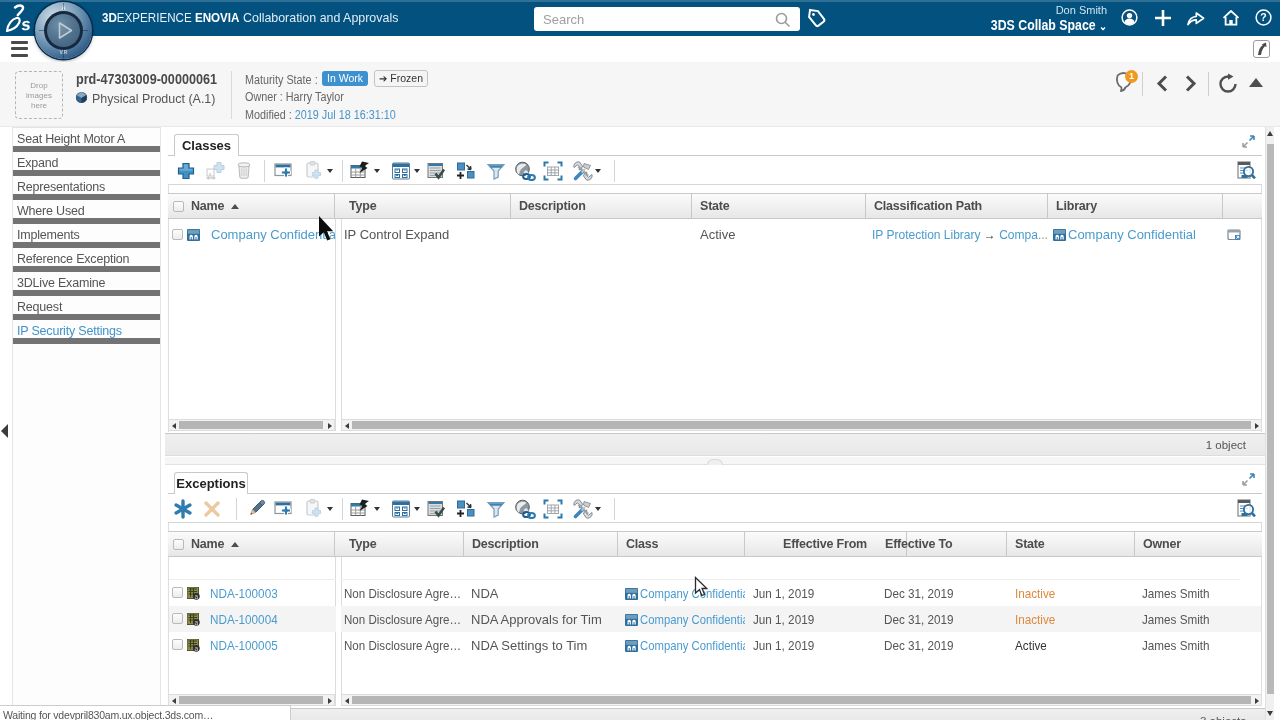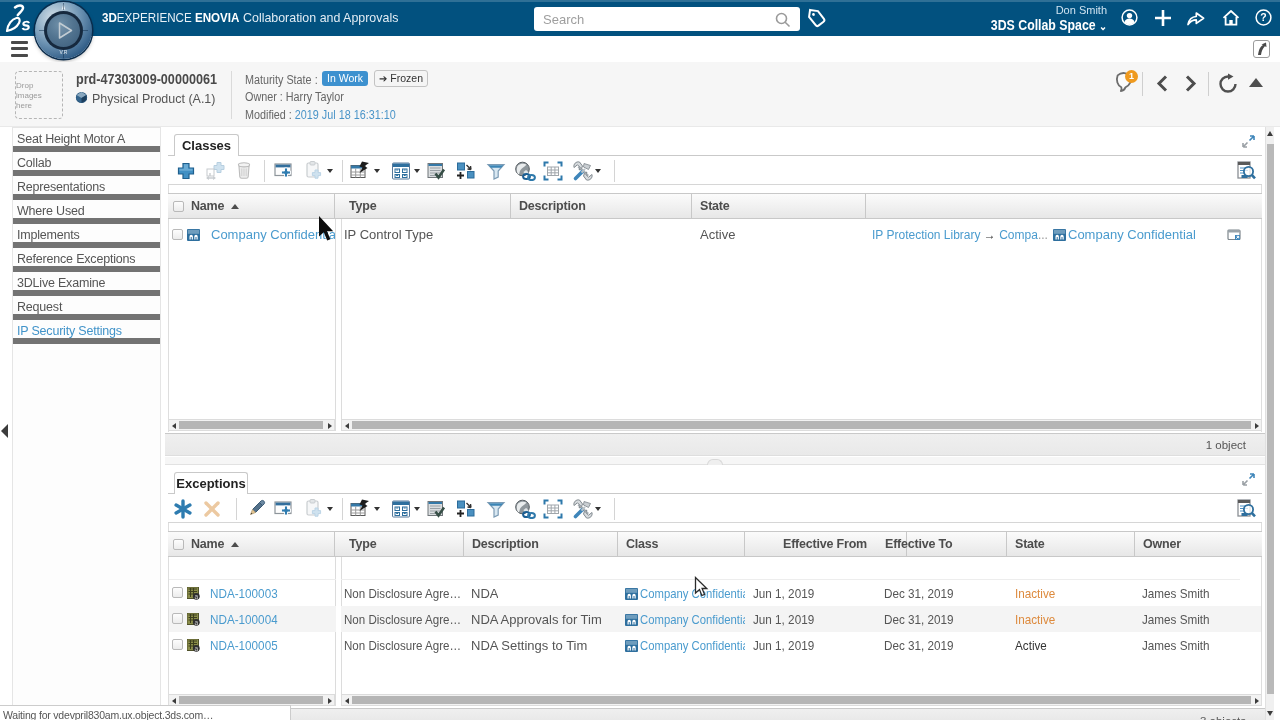--- a/index.html
+++ b/index.html
@@ -15,21 +15,21 @@
 #search{left:534px;top:7px;width:266px;height:24px;background:#fff;border-radius:3px;}
 #search span{position:absolute;left:9px;top:5px;font-size:13px;color:#9e9e9e}
 #usr1{right:173px;top:4px;font-size:11px;color:#cfe3f1;text-align:right}
 #usr2{right:173px;top:17px;font-size:14px;font-weight:bold;color:#fff;text-align:right;white-space:nowrap;transform:scaleX(.88);transform-origin:100% 50%}
 
 #strip{left:0;top:36px;width:1280px;height:26px;background:#fff}
 #burger div{width:17px;height:3px;background:#4a4a4a;border-radius:1px;margin-bottom:3.4px}
 
 #hdr{left:0;top:62px;width:1280px;height:65px;background:#f6f6f6;border-bottom:1px solid #e9e9e9}
 #dropbox{left:15px;top:9px;width:48px;height:48px;border:1px dashed #b5b5b5;border-radius:4px;
- font-size:8px;color:#9a9a9a;line-height:10px;padding-top:9px}
+ font-size:8px;color:#9a9a9a;text-align:center;line-height:10px;padding-top:9px}
 #ptitle{left:76px;top:9px;font-size:14.5px;font-weight:bold;color:#4a4a4a;transform:scaleX(.87);transform-origin:0 0}
 #psub{left:92px;top:29px;font-size:13px;color:#555;transform:scaleX(.96);transform-origin:0 0}
 .hlabel{font-size:12px;color:#666;white-space:nowrap;transform:scaleX(.9);transform-origin:0 50%}
 #vline1{left:231px;top:9px;width:1px;height:48px;background:#dadada}
 .btn-inwork{left:322px;top:9px;width:46px;height:15px;background:#3d91cf;border-radius:3px;
  color:#fff;font-size:10.5px;text-align:center;line-height:15px}
 .btn-frozen{left:374px;top:8px;width:54px;height:17px;background:#f5f5f5;border:1px solid #c3c3c3;border-radius:3px;
  color:#333;font-size:10.5px;text-align:center;line-height:15px}
 
 #sidebar{left:12px;top:127px;width:149px;height:578px;background:#fdfdfd;
@@ -172,25 +172,25 @@
  <div class="ab" style="left:1208px;top:10px;width:1px;height:24px;background:#cfcfcf"></div>
  <svg class="ab" style="left:1217px;top:11px" width="22" height="22" viewBox="0 0 22 22">
       <path d="M18.5 11 A7.5 7.5 0 1 1 11 3.5" fill="none" stroke="#4f4f4f" stroke-width="2.4"></path>
       <path d="M11 0.5 L16.5 3.5 L11 6.8 Z" fill="#4f4f4f"></path>
     </svg>
  <div class="ab" style="left:1249px;top:16px;width:0;height:0;border-left:7px solid transparent;border-right:7px solid transparent;border-bottom:9px solid #4f4f4f"></div>
 </div>
 
 <div class="ab" id="sidebar">
  <div class="it">Seat Height Motor A</div>
- <div class="it">Collab</div>
+ <div class="it">Expand</div>
  <div class="it">Representations</div>
  <div class="it">Where Used</div>
  <div class="it">Implements</div>
- <div class="it">Reference Exceptions</div>
+ <div class="it">Reference Exception</div>
  <div class="it">3DLive Examine</div>
  <div class="it">Request</div>
  <div class="it sel">IP Security Settings</div>
 </div>
 <div class="ab" style="left:1px;top:424px;width:0;height:0;border-top:7px solid transparent;border-bottom:7px solid transparent;border-right:7px solid #3c3c3c"></div>
 
 <div class="ab tab" style="left:174px;top:134px;width:65px">Classes</div>
 <div class="ab tbar" style="top:155px" id="tb1">
 <svg class="ab" style="left:8px;top:5px" width="20" height="20" viewBox="0 0 20 20">
       <path d="M7 2.5 h6 v4.5 h4.5 v6 h-4.5 v4.5 H7 v-4.5 H2.5 v-6 H7 Z" fill="#4190c4" stroke="#1f5f8d" stroke-width="1.2"></path>
@@ -289,35 +289,37 @@
       <rect x="6.5" y="15" width="6" height="3" fill="#2e6f9e"></rect>
     </svg>
 </div>
 <div class="ab thead" style="top:193px" id="th1">
  <div class="cbx" style="left:5px;top:7px"></div>
  <div class="hcell" style="left:0;width:167px;padding-left:23px">Name</div>
  <div class="sortup" style="left:63px;top:10px"></div>
  <div class="hcell" style="left:173px;width:170px">Type</div>
  <div class="hcell" style="left:343px;width:181px">Description</div>
  <div class="hcell" style="left:524px;width:174px">State</div>
+ <div class="hcell" style="left:698px;width:182px">Classification Path</div>
+ <div class="hcell" style="left:880px;width:175px">Library</div>
  <div class="hcell" style="left:1055px;width:38px;border-right:none"></div>
 </div>
 <div class="ab" id="body1" style="left:168px;top:220px;width:1094px;height:198px;background:#fff"></div>
 <div class="frz" style="left:335px;top:193px;height:238px"></div>
 <div class="frz" style="left:341px;top:193px;height:238px"></div>
 
 <div class="ab" id="crow1" style="left:168px;top:222px;width:1094px;height:26px">
  <div class="cbx" style="left:4px;top:7px"></div>
  <svg class="ab" style="left:19px;top:7px" width="13" height="12" viewBox="0 0 13 12">
       <rect x="0" y="0" width="13" height="12" rx="1" fill="#2e6f9e"></rect>
       <rect x="0.8" y="0.8" width="11.4" height="4" fill="#6f9dbd"></rect>
       <path d="M2.5 10.5 V7.5 a1.7 1.7 0 0 1 3.4 0 V10.5 H4.7 V8 h-1 v2.5 Z M7.3 10.5 V7.5 a1.7 1.7 0 0 1 3.4 0 V10.5 H9.5 V8 h-1 v2.5 Z" fill="#fff"></path>
     </svg>
  <div class="cell" style="left:43px;top:5px;width:124px"><span class="link">Company Confidential</span></div>
- <div class="cell" style="left:176px;top:5px">IP Control Type</div>
+ <div class="cell" style="left:176px;top:5px">IP Control Expand</div>
  <div class="cell" style="left:532px;top:5px">Active</div>
  <div class="cell" style="left:704px;top:6px;width:176px;font-size:12px"><span class="link">IP Protection Library</span> <span style="color:#333">→</span> <span class="link">Compa</span><span style="color:#999">...</span></div>
  <svg class="ab" style="left:885px;top:7px" width="13" height="12" viewBox="0 0 13 12">
       <rect x="0" y="0" width="13" height="12" rx="1" fill="#2e6f9e"></rect>
       <rect x="0.8" y="0.8" width="11.4" height="4" fill="#6f9dbd"></rect>
       <path d="M2.5 10.5 V7.5 a1.7 1.7 0 0 1 3.4 0 V10.5 H4.7 V8 h-1 v2.5 Z M7.3 10.5 V7.5 a1.7 1.7 0 0 1 3.4 0 V10.5 H9.5 V8 h-1 v2.5 Z" fill="#fff"></path>
     </svg>
  <div class="cell" style="left:900px;top:5px"><span class="link">Company Confidential</span></div>
  <svg class="ab" style="left:1059px;top:6px" width="14" height="13" viewBox="0 0 14 13">
       <rect x="1" y="2" width="12" height="9.5" rx="1" fill="#fff" stroke="#7d868c" stroke-width="1.2"></rect>

